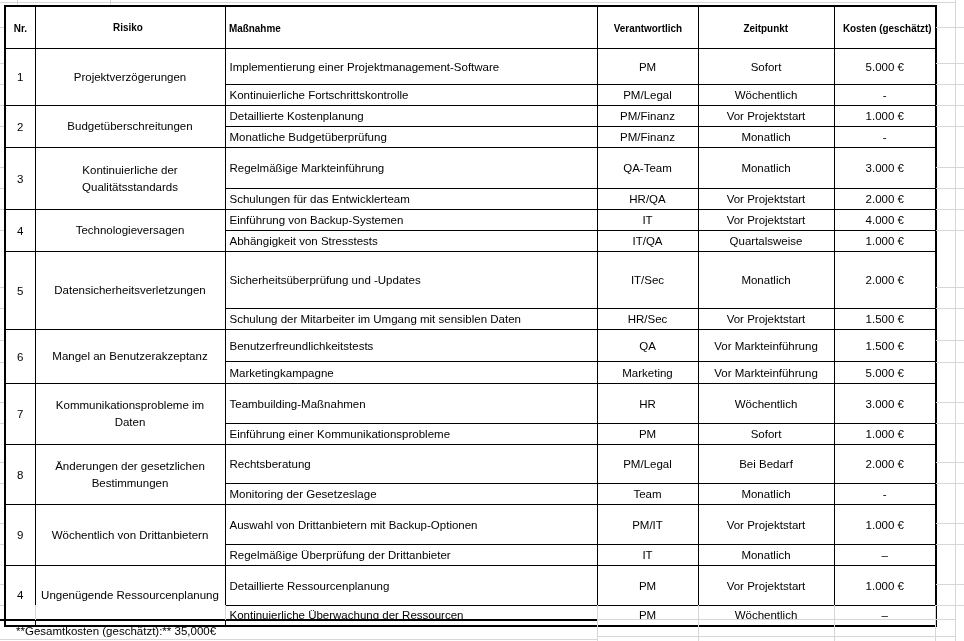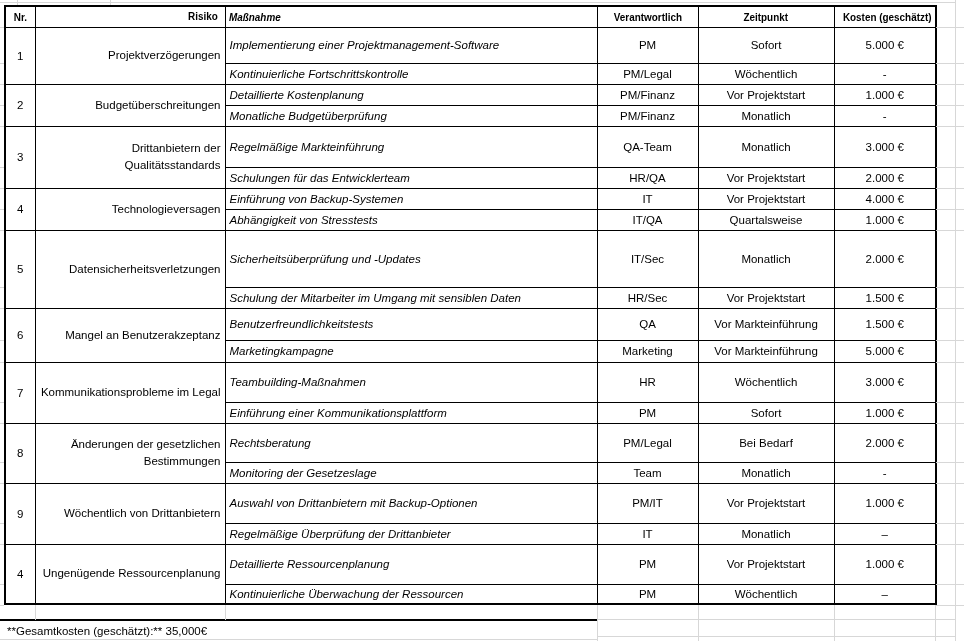--- a/index.html
+++ b/index.html
@@ -14,32 +14,32 @@
     border:2px solid #000;
   }
   #risk td,#risk th{
     border:1px solid #000;
     font-size:11.5px;
     vertical-align:middle;
     padding:1px 4px;
     overflow:hidden;
     white-space:normal;
   }
-  #risk th{font-weight:bold;font-size:11px;padding:1px 3px;}
+  #risk th{font-weight:bold;font-size:11px;padding:12px 3px;}
   #risk th .sq{display:inline-block;transform:scaleX(0.9);transform-origin:center;white-space:nowrap;}
   #risk th.al .sq{transform-origin:left center;}
   .col-nr{text-align:center;}
-  .col-risiko{text-align:right;line-height:17px;padding:1px 3px 1px 4px;}
-  .col-mass{text-align:left;padding-left:5px;font-style:italic;}
+  .col-risiko{text-align:center;line-height:17px;padding:1px 3px 1px 4px;}
+  .col-mass{text-align:left;padding-left:5px;}
   .col-ver,.col-zeit,.col-kost{text-align:center;}
   
   #footer{
     position:absolute;left:0;top:619px;width:597px;height:22px;
     border-top:2px solid #000;box-sizing:border-box;
-    font-size:11.5px;padding:4px 0 0 7px;
+    font-size:11.5px;padding:4px 0 0 16px;
   }
   
   .gl{position:absolute;background:#d7d7d7;}
 </style>
 </head>
 <body>
 
 <div id="page">
 
   <table id="risk">
@@ -86,21 +86,21 @@
     </tr>
     <tr style="height:21px">
       <td class="col-mass">Monatliche Budgetüberprüfung</td>
       <td class="col-ver">PM/Finanz</td>
       <td class="col-zeit">Monatlich</td>
       <td class="col-kost">-</td>
     </tr>
 
     <tr style="height:41px">
       <td class="col-nr" rowspan="2">3</td>
-      <td class="col-risiko" rowspan="2">Drittanbietern der Qualitätsstandards</td>
+      <td class="col-risiko" rowspan="2">Kontinuierliche der Qualitätsstandards</td>
       <td class="col-mass">Regelmäßige Markteinführung</td>
       <td class="col-ver">QA-Team</td>
       <td class="col-zeit">Monatlich</td>
       <td class="col-kost">3.000 €</td>
     </tr>
     <tr style="height:21px">
       <td class="col-mass">Schulungen für das Entwicklerteam</td>
       <td class="col-ver">HR/QA</td>
       <td class="col-zeit">Vor Projektstart</td>
       <td class="col-kost">2.000 €</td>
@@ -146,28 +146,28 @@
     </tr>
     <tr style="height:22px">
       <td class="col-mass">Marketingkampagne</td>
       <td class="col-ver">Marketing</td>
       <td class="col-zeit">Vor Markteinführung</td>
       <td class="col-kost">5.000 €</td>
     </tr>
 
     <tr style="height:40px">
       <td class="col-nr" rowspan="2">7</td>
-      <td class="col-risiko" rowspan="2">Kommunikationsprobleme im Legal</td>
+      <td class="col-risiko" rowspan="2">Kommunikationsprobleme im Daten</td>
       <td class="col-mass">Teambuilding-Maßnahmen</td>
       <td class="col-ver">HR</td>
       <td class="col-zeit">Wöchentlich</td>
       <td class="col-kost">3.000 €</td>
     </tr>
     <tr style="height:21px">
-      <td class="col-mass">Einführung einer Kommunikationsplattform</td>
+      <td class="col-mass">Einführung einer Kommunikationsprobleme</td>
       <td class="col-ver">PM</td>
       <td class="col-zeit">Sofort</td>
       <td class="col-kost">1.000 €</td>
     </tr>
 
     <tr style="height:39px">
       <td class="col-nr" rowspan="2">8</td>
       <td class="col-risiko" rowspan="2">Änderungen der gesetzlichen Bestimmungen</td>
       <td class="col-mass">Rechtsberatung</td>
       <td class="col-ver">PM/Legal</td>

